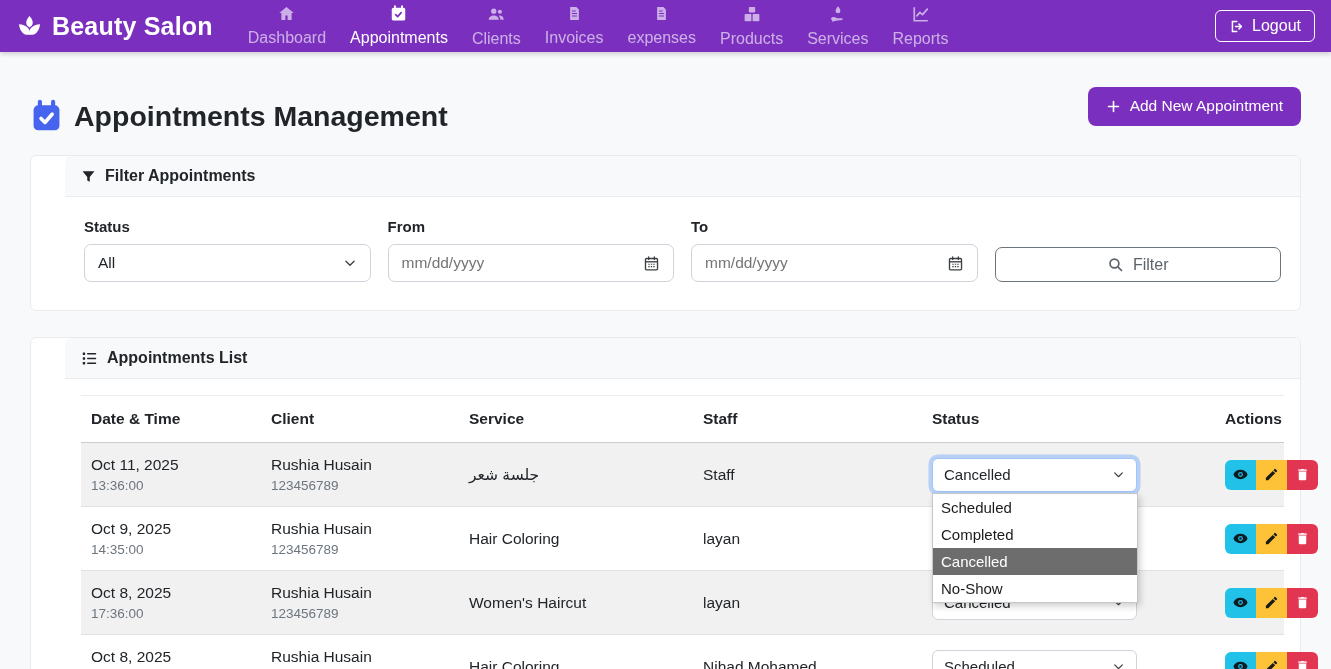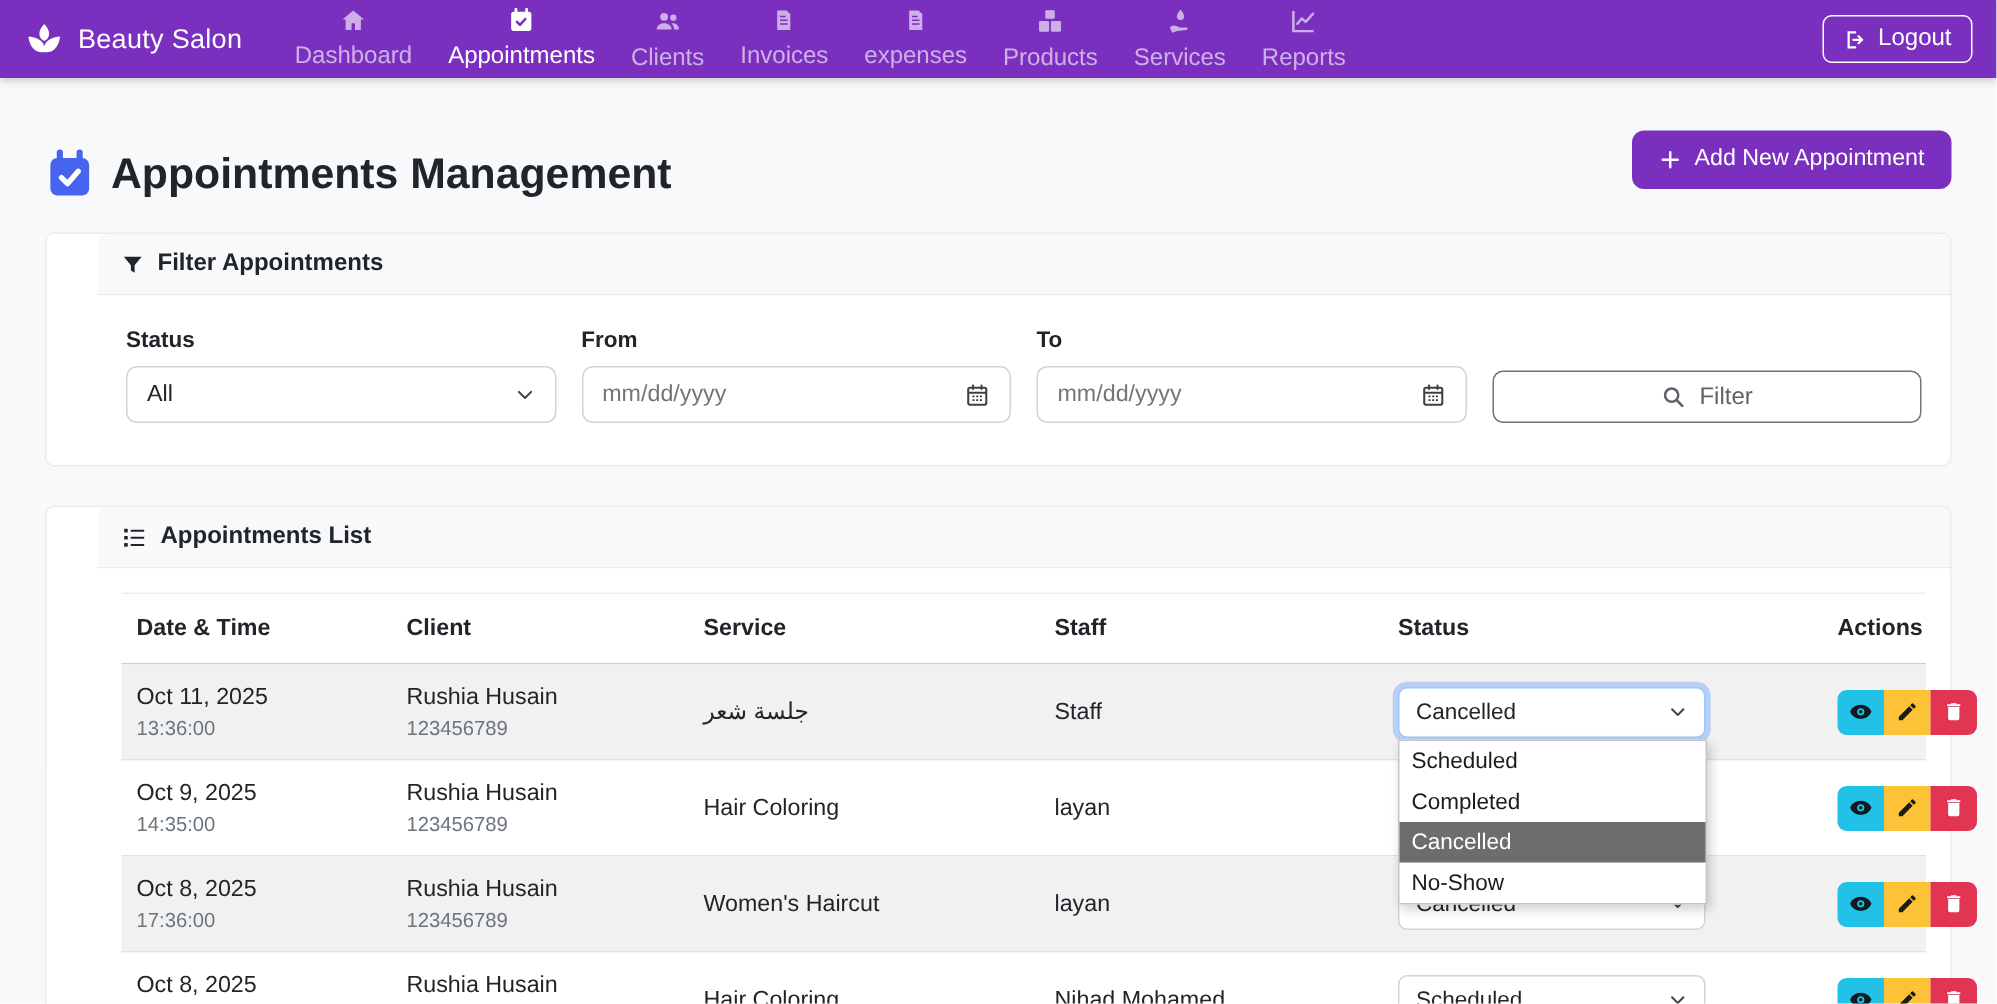--- a/index.html
+++ b/index.html
@@ -9,21 +9,21 @@
     background:#f8f9fa; color:#212529; font-size:15.5px;
   }
   svg { display:block; flex:none; }
 
   
   .navbar {
     height:52px; background:#7b2fbf; display:flex; align-items:center;
     padding:0 16px; box-shadow:0 2px 5px rgba(0,0,0,.18);
   }
   .brand { display:flex; align-items:center; gap:9px; color:#fff; margin-right:26px; cursor:pointer; }
-  .brand-name { font-size:18px; font-weight:400; letter-spacing:.2px; }
+  .brand-name { font-size:25px; font-weight:700; letter-spacing:.2px; }
   .nav-links { display:flex; align-items:center; gap:6px; }
   .nav-item {
     display:flex; align-items:center; gap:7px; color:rgba(255,255,255,.62);
     padding:8px 9px; font-size:16px; cursor:pointer; border-radius:4px; text-decoration:none;flex-direction:column;
   }
   .nav-item.active { color:#fff; }
   .logout-btn {
     margin-left:auto; display:flex; align-items:center; gap:8px; color:#fff;
     border:1px solid #fff; border-radius:6px; padding:6px 13px; font-size:16px;
     background:transparent; cursor:pointer;

